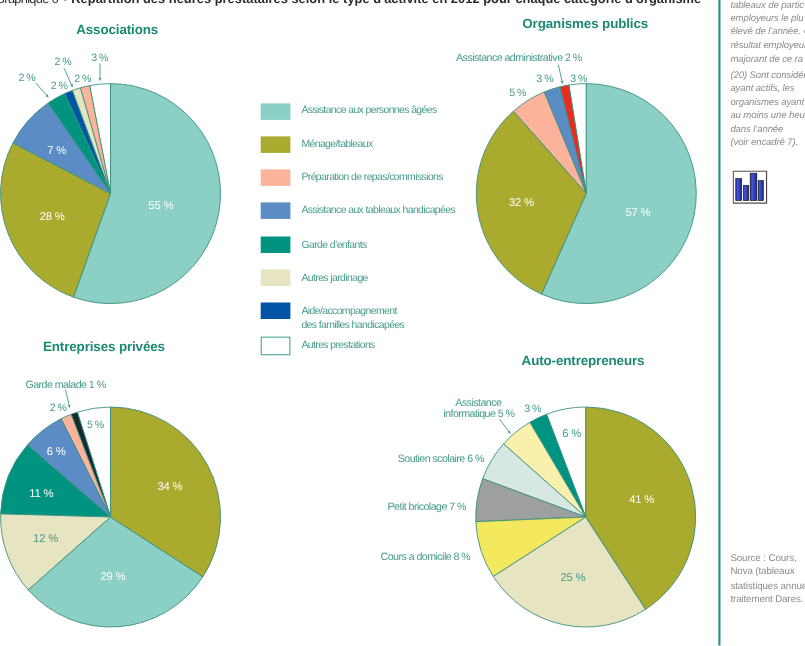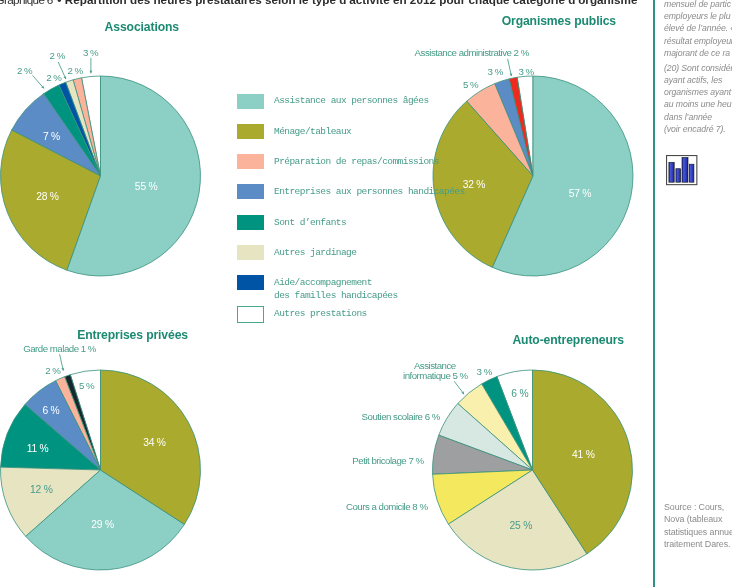--- a/index.html
+++ b/index.html
@@ -6,32 +6,32 @@
   body{width:732px;height:587px;font-family:"Liberation Sans",sans-serif;overflow:hidden;position:relative;}
   #root{position:absolute;left:0;top:0;width:732px;height:587px;}
 
   #fig-caption{position:absolute;left:-4.5px;top:-6px;white-space:nowrap;font-size:11.7px;color:#2d2d2d;letter-spacing:0.02px;line-height:12px;}
   #fig-caption .bullet{font-weight:bold;color:#2d2d2d;padding:0 3.5px 0 4.5px;}
   #fig-caption .num{letter-spacing:-0.65px;}
   #fig-caption .ttl{font-weight:bold;}
 
   #vsep{position:absolute;left:653px;top:0px;width:1.7px;height:587px;background:#2e9280;}
 
-  .chart-title{position:absolute;font-weight:bold;color:#1c8a72;font-size:12.2px;text-align:right;line-height:14.3px;letter-spacing:-0.12px;}
+  .chart-title{position:absolute;font-weight:bold;color:#1c8a72;font-size:12.2px;text-align:center;line-height:14.3px;letter-spacing:-0.12px;}
 
   svg.pie{position:absolute;left:0;top:0;width:732px;height:587px;overflow:visible;pointer-events:none;}
 
   .sidetext{position:absolute;color:#8c8c8c;font-style:italic;font-size:8.7px;line-height:12.3px;width:100px;letter-spacing:-0.1px;}
   .srctext{position:absolute;color:#8c8c8c;font-size:8.9px;line-height:12.4px;width:100px;letter-spacing:-0.1px;}
 
   .legend{position:absolute;left:236.5px;top:93.5px;}
   .legend-row{position:relative;height:30.33px;}
   .legend-sw{position:absolute;left:0;top:0;width:27px;height:15px;}
   .legend-sw.outline{background:#ffffff;border:1px solid #4aa891;width:25px;height:15px;}
-  .legend-lb{position:absolute;left:37.5px;top:1.8px;font-size:9.5px;color:#479C89;line-height:12.6px;white-space:nowrap;letter-spacing:-0.55px;font-family:Liberation Mono, monospace;}
+  .legend-lb{position:absolute;left:37.5px;top:1.8px;font-size:9.5px;color:#479C89;line-height:12.6px;white-space:nowrap;letter-spacing:-0.55px;}
 
   .icon-box{position:absolute;left:666px;top:155.4px;width:44px;height:44px;}
 </style>
 </head>
 <body>
 
 <div id="root">
   <div id="fig-caption">
     <span class="num">Graphique 6</span><span class="bullet">•</span><span class="ttl">Répartition des heures prestataires selon le type d'activité en 2012 pour chaque catégorie d'organisme</span>
   </div>
@@ -125,60 +125,60 @@
         <line x1="454.2" y1="381.2" x2="464" y2="394.2" stroke="#479C89" stroke-width="0.85" marker-end="url(#ah)"></line>
         <text x="439.9" y="419.7" fill="#479C89" font-size="9.7px" letter-spacing="-0.5" text-anchor="end" font-family="&quot;Liberation Sans&quot;,sans-serif"><tspan x="439.9" dy="0">Soutien scolaire 6 %</tspan></text>
         <text x="423.6" y="463.9" fill="#479C89" font-size="9.7px" letter-spacing="-0.5" text-anchor="end" font-family="&quot;Liberation Sans&quot;,sans-serif"><tspan x="423.6" dy="0">Petit bricolage 7 %</tspan></text>
         <text x="427.5" y="509.5" fill="#479C89" font-size="9.7px" letter-spacing="-0.5" text-anchor="end" font-family="&quot;Liberation Sans&quot;,sans-serif"><tspan x="427.5" dy="0">Cours a domicile 8 %</tspan></text>
       </g>
     </svg>
 
   <div id="titles">
       <div class="chart-title" style="left: 34px; top: 19.7px; width: 145px;"><span>Associations</span></div>
       <div class="chart-title" style="left: 448px; top: 14px; width: 168px;"><span>Organismes publics</span></div>
-      <div class="chart-title" style="left: 1px; top: 308.3px; width: 187px; margin-top: 20px;"><span>Entreprises privées</span><br></div>
-      <div class="chart-title" style="left: 456px; top: 320.6px; width: 168px; margin-top: 12px;"><span>Auto-entrepreneurs</span></div>
+      <div class="chart-title" style="left: 1px; top: 308.3px; width: 187px;"><span>Entreprises privées</span><br></div>
+      <div class="chart-title" style="left: 446px; top: 320.6px; width: 168px;"><span>Auto-entrepreneurs</span></div>
     </div>
 
   <div class="legend" id="legend">
       <div class="legend-row">
         <div class="legend-sw" style="background: rgb(139, 207, 197);"></div>
         <div class="legend-lb"><span>Assistance aux personnes âgées</span></div>
       </div>
       <div class="legend-row">
         <div class="legend-sw" style="background: rgb(170, 170, 46);"></div>
         <div class="legend-lb"><span>Ménage/tableaux</span></div>
       </div>
       <div class="legend-row">
         <div class="legend-sw" style="background: rgb(251, 180, 155);"></div>
         <div class="legend-lb"><span>Préparation de repas/commissions</span></div>
       </div>
       <div class="legend-row">
         <div class="legend-sw" style="background: rgb(91, 140, 198);"></div>
-        <div class="legend-lb"><span>Entreprises aux personnes handicapées</span></div>
+        <div class="legend-lb"><span>Assistance aux tableaux handicapées</span></div>
       </div>
       <div class="legend-row">
         <div class="legend-sw" style="background: rgb(0, 148, 128);"></div>
-        <div class="legend-lb"><span>Sont d’enfants</span></div>
+        <div class="legend-lb"><span>Garde d’enfants</span></div>
       </div>
       <div class="legend-row">
         <div class="legend-sw" style="background: rgb(231, 228, 194);"></div>
         <div class="legend-lb"><span>Autres jardinage</span></div>
       </div>
       <div class="legend-row">
         <div class="legend-sw" style="background: rgb(0, 84, 166);"></div>
         <div class="legend-lb"><span>Aide/accompagnement</span><br><span>des familles handicapées</span></div>
       </div>
       <div class="legend-row">
         <div class="legend-sw outline"></div>
         <div class="legend-lb"><span>Autres prestations</span></div>
       </div>
     </div>
 
-  <div class="sidetext" id="note-top" style="left:664px;top:-2.4px;"><span>mensuel de partic</span><br><span>employeurs le plu</span><br><span>élevé de l’année. «</span><br><span>résultat employeurs</span><br><span>majorant de ce ra</span></div>
+  <div class="sidetext" id="note-top" style="left:664px;top:-2.4px;"><span>tableaux de partic</span><br><span>employeurs le plu</span><br><span>élevé de l’année. «</span><br><span>résultat employeurs</span><br><span>majorant de ce ra</span></div>
   <div class="sidetext" id="note-20" style="left:664px;top:61.5px;"><span>(20) Sont considér</span><br><span>ayant actifs, les</span><br><span>organismes ayant</span><br><span>au moins une heu</span><br><span>dans l’année</span><br><span>(voir encadré 7).</span></div>
 
   <div class="icon-box">
     <svg width="44" height="44" viewBox="0 0 44 44">
       <defs>
         <linearGradient id="barg" x1="0" y1="0" x2="1" y2="0">
           <stop offset="0%" stop-color="#1c2a9e"></stop>
           <stop offset="28%" stop-color="#4656d6"></stop>
           <stop offset="72%" stop-color="#2b39b8"></stop>
           <stop offset="100%" stop-color="#151f72"></stop>

